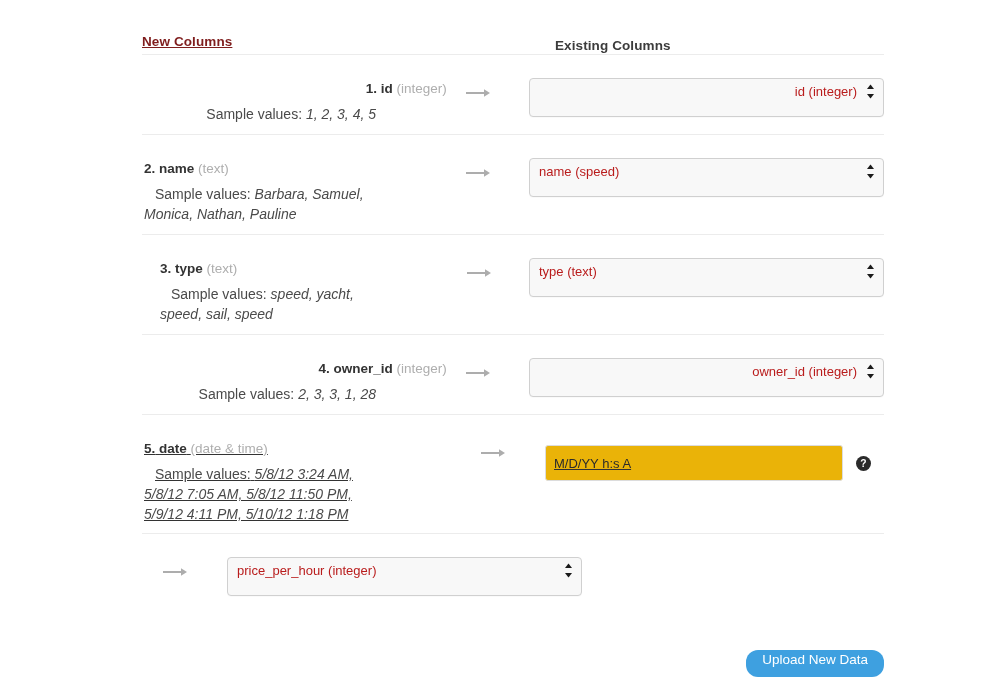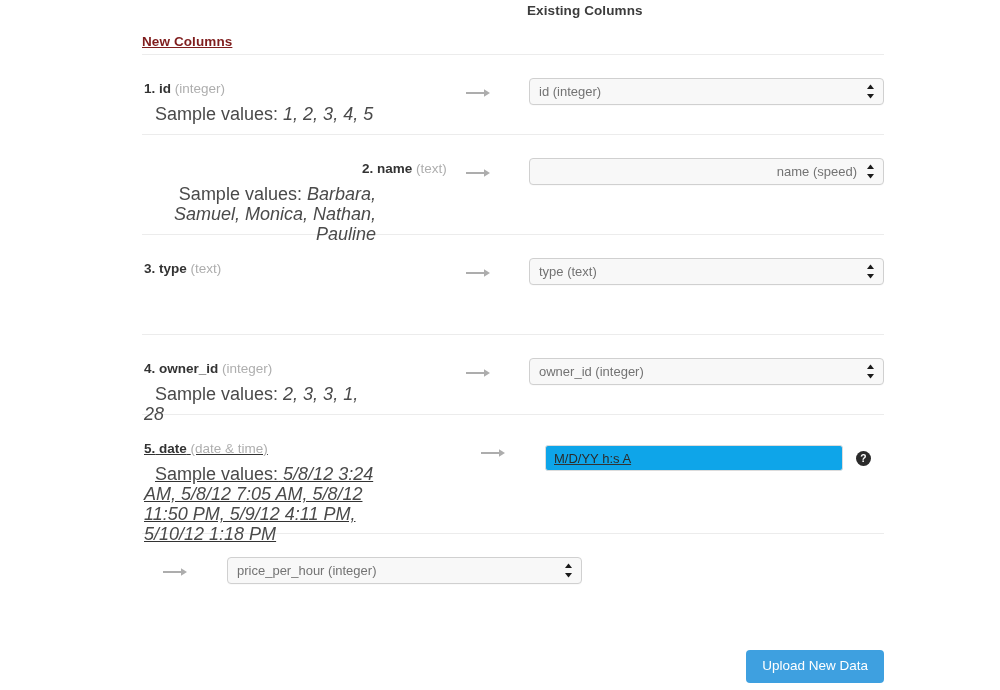--- a/index.html
+++ b/index.html
@@ -37,25 +37,26 @@
   .head-new {
     width: 385px;
     padding-top: 34px;
     font-size: 13.5px;
     font-weight: bold;
     color: #7f1d1d;
     letter-spacing: 0.1px;
     text-decoration: underline;
   }
   .head-existing {
-    padding-top: 3px;
+    padding-top: 38px;
     font-size: 13.5px;
     font-weight: bold;
     color: #3c3c3c;
     letter-spacing: 0.1px;
+    margin-left: 28px;
   }
 
   .divider {
     height: 1px;
     background: #ececec;
     width: 742px;
   }
 
   
   .map-row {
@@ -90,21 +91,21 @@
     color: #333333;
     white-space: nowrap;
   }
   .coltype {
     font-weight: normal;
     color: #aeaeae;
   }
 
   .samples {
     margin-top: 6px;
-    font-size: 18px;
+    font-size: 14px;
     line-height: 20px;
     color: #4a4a4a;
     text-indent: 11px;
     max-width: 232px;
   }
   .samples em {
     font-style: italic;
   }
 
   
@@ -115,27 +116,27 @@
   }
 
   
   .select-wrap {
     position: relative;
     width: 355px;
     height: 27px;
   }
   .select-box {
     width: 355px;
-    height: 27px;
+    height: 39px;
     border: 1px solid #d0d0d0;
     border-radius: 4px;
     background: #f8f8f8;
     font-family: "Liberation Sans", sans-serif;
     font-size: 13px;
-    color: #737373;
+    color: #b91c1c;
     padding: 0 26px 0 9px;
     line-height: 25px;
     display: block;
     white-space: nowrap;
     overflow: hidden;
     text-overflow: ellipsis;
     cursor: pointer;
     box-shadow: 0 1px 0 rgba(0,0,0,0.02);
   }
   .select-chevrons {
@@ -148,24 +149,24 @@
   }
 
   
   .dateformat-row {
     margin-top: 7px;
     display: flex;
     align-items: center;
   }
   .dateformat-input {
     width: 298px;
-    height: 26px;
+    height: 36px;
     border: 1px solid #dcdcdc;
     border-radius: 3px;
-    background: #0ea5e9;
+    background: #eab308;
     font-family: "Liberation Sans", sans-serif;
     font-size: 13px;
     color: #2b2b2b;
     padding: 0 8px;
     line-height: 24px;
   }
   .help-icon {
     margin-left: 13px;
     width: 15px;
     height: 15px;
@@ -179,43 +180,43 @@
     left: 142px;
     top: 650px;
     width: 742px;
     display: flex;
     justify-content: flex-end;
   }
   .upload-btn {
     background: #3ea0e0;
     color: #ffffff;
     border: none;
-    border-radius: 4px;
+    border-radius: 12px;
     font-family: "Liberation Sans", sans-serif;
     font-size: 13.5px;
-    padding: 9px 16px 10px 16px;
+    padding: 3px 16px 10px 16px;
     cursor: pointer;
     line-height: 14px;
     text-align: right;
   }
 </style>
 </head>
 <body>
 
 <div class="page">
 
   <div class="mapper">
 
     <div class="head-row">
       <div class="head-new">New Columns</div>
       <div class="head-existing">Existing Columns</div>
     </div>
     <div class="divider"></div>
 
-    <div class="map-row" style="height:79px;">
+    <div class="map-row" style="height:79px;text-align:right;">
       <div class="col-new">
         <div class="colname">
           <span>1.</span>
           <span>id</span>
           <span class="coltype">(integer)</span>
         </div>
         <div class="samples">
           <span>Sample values:</span>
           <em>1, 2, 3, 4, 5</em>
         </div>
@@ -231,21 +232,21 @@
           <div class="select-box">id (integer)</div>
           <svg class="select-chevrons" viewBox="0 0 9 15">
             <path d="M4.5 0.5 L8 5 L1 5 Z" fill="#1a1a1a"></path>
             <path d="M4.5 14.5 L8 10 L1 10 Z" fill="#1a1a1a"></path>
           </svg>
         </div>
       </div>
     </div>
     <div class="divider"></div>
 
-    <div class="map-row" style="height:99px;text-align:right;">
+    <div class="map-row" style="height:99px;">
       <div class="col-new">
         <div class="colname">
           <span>2.</span>
           <span>name</span>
           <span class="coltype">(text)</span>
         </div>
         <div class="samples">
           <span>Sample values:</span>
           <em>Barbara, Samuel, Monica, Nathan, Pauline</em>
         </div>
@@ -261,47 +262,51 @@
           <div class="select-box">name (speed)</div>
           <svg class="select-chevrons" viewBox="0 0 9 15">
             <path d="M4.5 0.5 L8 5 L1 5 Z" fill="#1a1a1a"></path>
             <path d="M4.5 14.5 L8 10 L1 10 Z" fill="#1a1a1a"></path>
           </svg>
         </div>
       </div>
     </div>
     <div class="divider"></div>
 
-    <div class="map-row" style="height:99px;">
+    <div class="map-row" style="height:99px;margin-left:16px;">
       <div class="col-new">
         <div class="colname">
           <span>3.</span>
           <span>type</span>
           <span class="coltype">(text)</span>
         </div>
+        <div class="samples">
+          <span>Sample values:</span>
+          <em>speed, yacht, speed, sail, speed</em>
+        </div>
       </div>
       <div class="col-arrow">
         <svg class="arrow-icon" viewBox="0 0 26 10">
           <path d="M0 5 H20" stroke="#adadad" stroke-width="2" fill="none"></path>
           <path d="M18 1.2 L24 5 L18 8.8 Z" fill="#adadad"></path>
         </svg>
       </div>
       <div class="col-existing">
         <div class="select-wrap">
           <div class="select-box">type (text)</div>
           <svg class="select-chevrons" viewBox="0 0 9 15">
             <path d="M4.5 0.5 L8 5 L1 5 Z" fill="#1a1a1a"></path>
             <path d="M4.5 14.5 L8 10 L1 10 Z" fill="#1a1a1a"></path>
           </svg>
         </div>
       </div>
     </div>
     <div class="divider"></div>
 
-    <div class="map-row" style="height:79px;">
+    <div class="map-row" style="height:79px;text-align:right;">
       <div class="col-new">
         <div class="colname">
           <span>4.</span>
           <span>owner_id</span>
           <span class="coltype">(integer)</span>
         </div>
         <div class="samples">
           <span>Sample values:</span>
           <em>2, 3, 3, 1, 28</em>
         </div>

